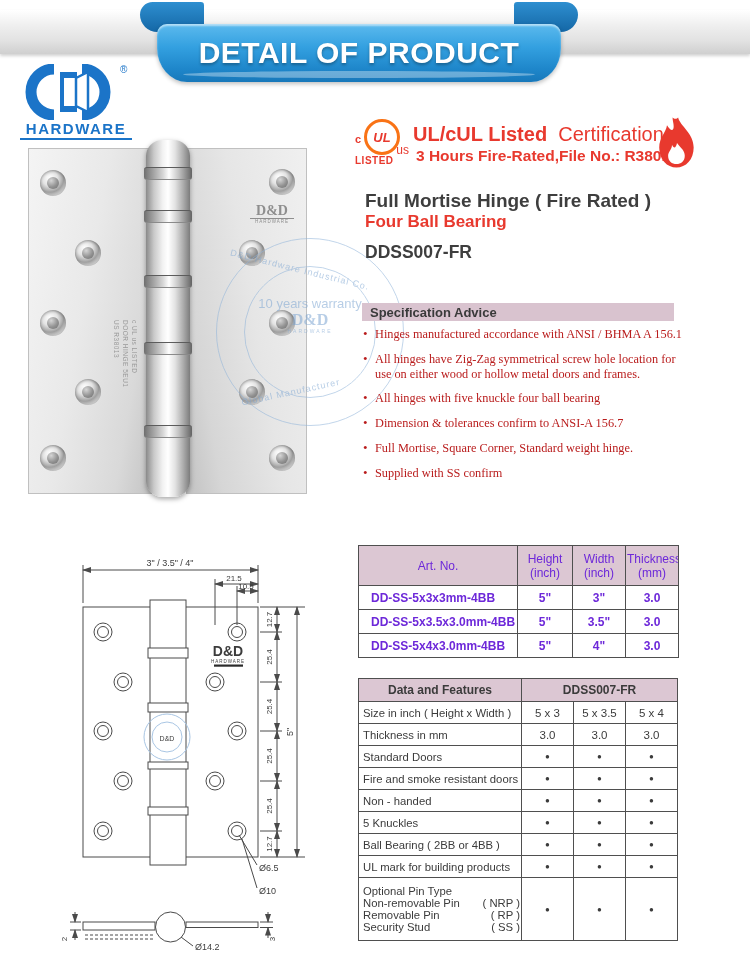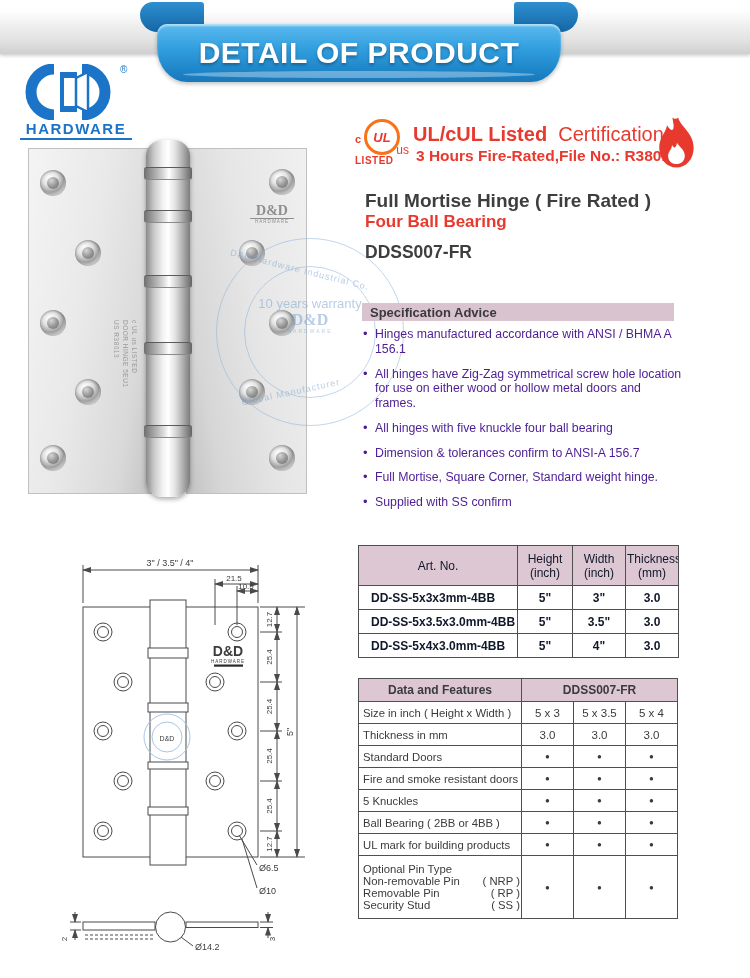--- a/index.html
+++ b/index.html
@@ -77,28 +77,28 @@
 
   .title{left:365px;top:190px;font-size:19px;font-weight:800;color:#3e3e3e;}
   .subtitle{left:365px;top:212px;font-size:17px;font-weight:800;color:#e8392e;}
   .model{left:365px;top:242px;font-size:17.5px;font-weight:800;color:#3e3e3e;}
 
   
   .specbar{left:362px;top:303px;width:312px;height:18px;background:#d9c3cf;
     display:flex;align-items:center;padding-left:8px;box-sizing:border-box;
     font-size:13px;font-weight:800;color:#3a3a3a;}
   .bullets{left:362px;top:327px;width:322px;margin:0;padding:0;list-style:none;}
-  .bullets li{position:relative;padding-left:13px;margin-bottom:10px;font-size:12.3px;line-height:1.2;color:#4c1d95;}
+  .bullets li{position:relative;padding-left:13px;margin-bottom:10px;font-size:12.3px;line-height:1.2;color:#b91c1c;font-family:Liberation Serif, serif;}
   .bullets li:before{content:"\2022";position:absolute;left:1px;top:-1px;font-size:13px;}
 
   
   table{border-collapse:collapse;table-layout:fixed;}
   td,th{border:1px solid #4f4f4f;overflow:hidden;}
   .pre{white-space:pre-line;}
-  .art-table{left:358px;top:545px;width:320px;font-size:12px;color:#0f172a;}
+  .art-table{left:358px;top:545px;width:320px;font-size:12px;color:#6d28d9;}
   .art-table th{background:#dcc7d3;font-weight:400;font-size:12px;height:37px;text-align:center;}
   .art-table td{height:21px;font-weight:700;text-align:center;}
   .art-table td.artno{text-align:left;padding-left:12px;}
   .feat-table{left:358px;top:678px;width:319px;font-size:11.3px;color:#3b3b3b;}
   .feat-table th{background:#dcc7d3;font-weight:700;font-size:12px;height:20px;text-align:center;}
   .feat-table td{height:19px;}
   .feat-table td.lbl{padding-left:4px;border-radius:10px;}
   .feat-table td.val{text-align:center;font-size:11.5px;}
   .feat-table td.dot{text-align:center;font-size:8px;}
   .optrow td{height:60px;vertical-align:middle;}
@@ -268,20 +268,26 @@
     <td class="dot">●</td>
     <td class="dot">●</td>
   </tr>
   <tr>
     <td class="lbl">Fire and smoke resistant doors</td>
     <td class="dot">●</td>
     <td class="dot">●</td>
     <td class="dot">●</td>
   </tr>
   <tr>
+    <td class="lbl">Non - handed</td>
+    <td class="dot">●</td>
+    <td class="dot">●</td>
+    <td class="dot">●</td>
+  </tr>
+  <tr>
     <td class="lbl">5 Knuckles</td>
     <td class="dot">●</td>
     <td class="dot">●</td>
     <td class="dot">●</td>
   </tr>
   <tr>
     <td class="lbl">Ball Bearing ( 2BB or 4BB )</td>
     <td class="dot">●</td>
     <td class="dot">●</td>
     <td class="dot">●</td>

